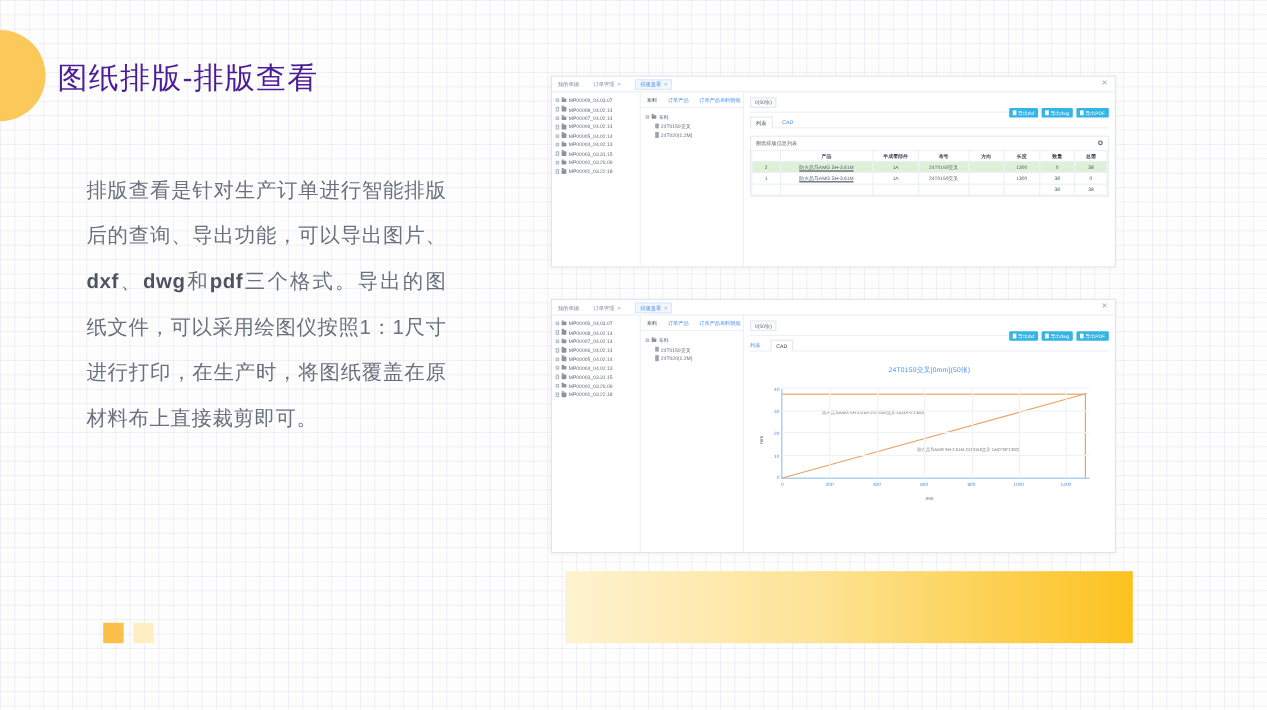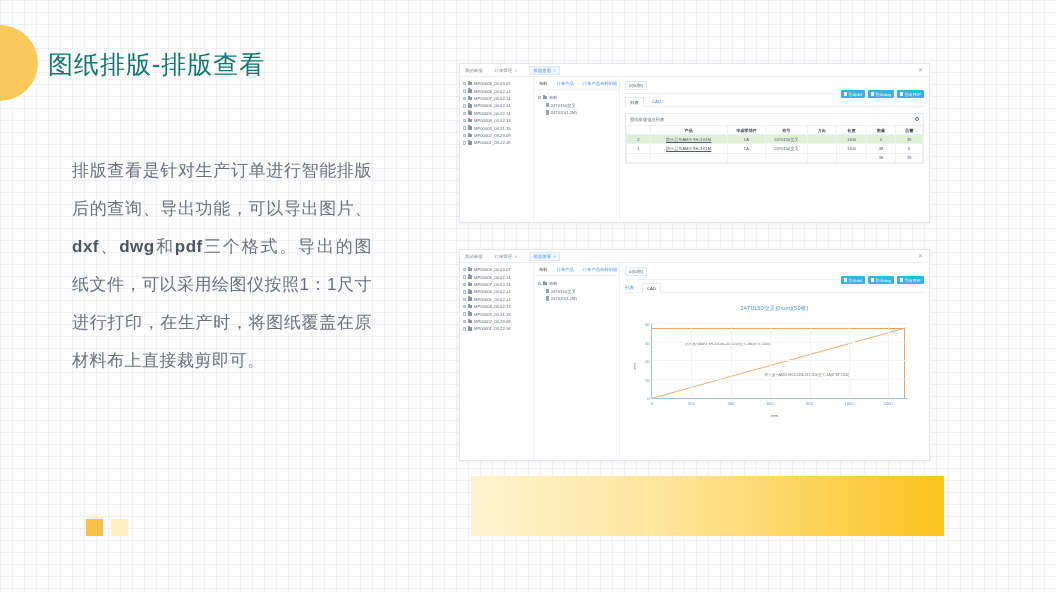--- a/index.html
+++ b/index.html
@@ -57,30 +57,30 @@
     background: linear-gradient(to right, #fef3d0 0%, #fde394 45%, #fcc21f 100%);
     z-index: 1;
   }
 
   
   .page-title {
     position: absolute;
     left: 48px;
     top: 48px;
     font-size: 25px;
-    color: #0f766e;
+    color: #4c1d95;
     letter-spacing: 1px;
     z-index: 3;
     white-space: nowrap;
   }
 
   .body-copy {
     position: absolute;
     left: 72px;
-    top: 152px;
+    top: 140px;
     width: 300px;
     font-size: 17px;
     line-height: 38px;
     color: #6a717d;
     letter-spacing: 0.5px;
     z-index: 3;
     text-align: justify;
   }
   .body-copy b { font-weight: bold; color: #4c5461; }
 

